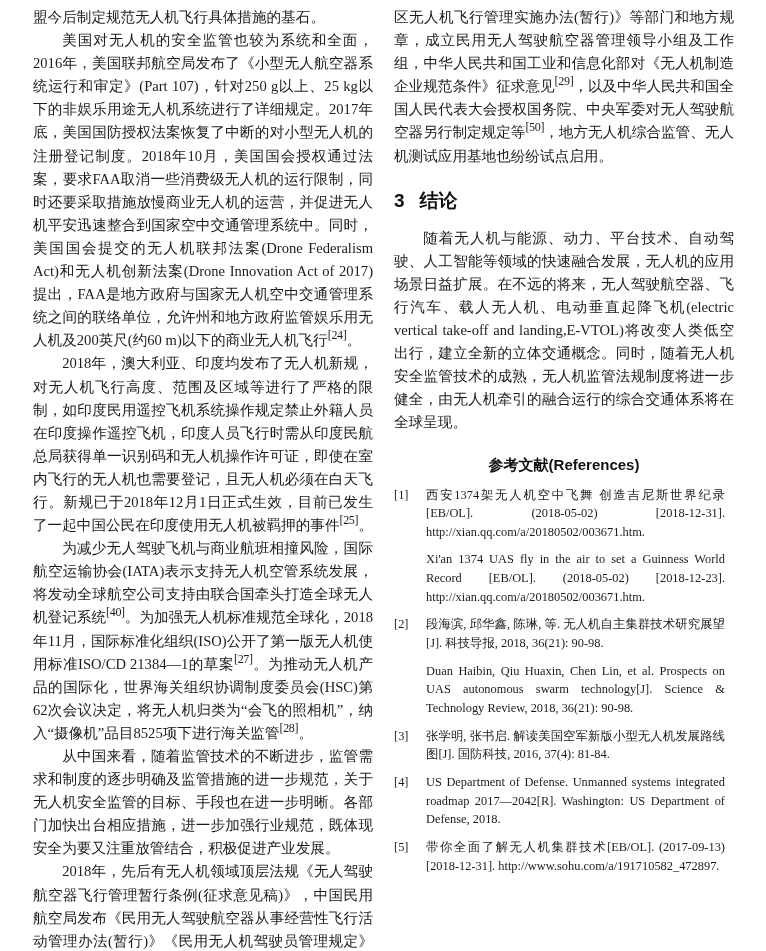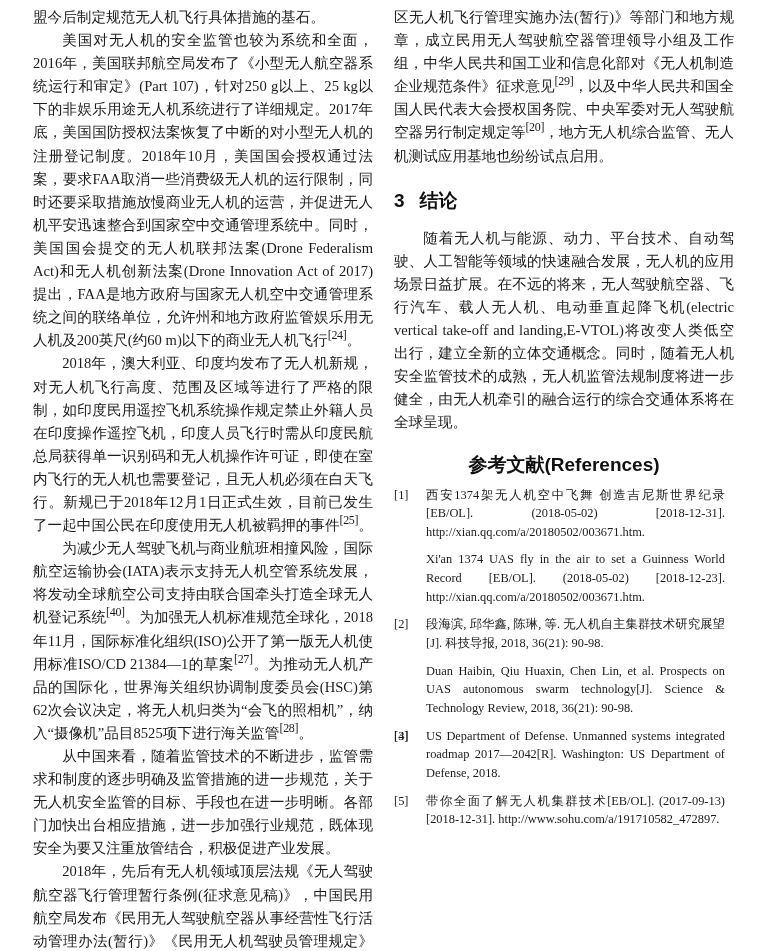--- a/index.html
+++ b/index.html
@@ -47,21 +47,21 @@
     font-weight: bold;
     font-size: 19px;
     line-height: 24px;
     color: #101010;
     margin: 21px 0 14px 0;
   }
   .refs-heading {
     text-align: center;
     font-family: "Liberation Sans", "DejaVu Sans", sans-serif;
     font-weight: bold;
-    font-size: 19px;
+    font-size: 15px;
     line-height: 20px;
     margin: 20px 0 11px 0;
     color: #101010;
   }
   .ref {
     position: relative;
     padding-left: 23px;
     font-size: 12.4px;
     line-height: 18.65px;
     text-align: justify;
@@ -88,21 +88,21 @@
     <p class="para indent"><span>2018年，澳大利亚、印度均发布了无人机新规，对无人机飞行高度、范围及区域等进行了严格的限制，如印度民用遥控飞机系统操作规定禁止外籍人员在印度操作遥控飞机，印度人员飞行时需从印度民航总局获得单一识别码和无人机操作许可证，即使在室内飞行的无人机也需要登记，且无人机必须在白天飞行。新规已于2018年12月1日正式生效，目前已发生了一起中国公民在印度使用无人机被羁押的事件</span><sup class="cite">[25]</sup><span>。</span></p>
 
     <p class="para indent"><span>为减少无人驾驶飞机与商业航班相撞风险，国际航空运输协会(IATA)表示支持无人机空管系统发展，将发动全球航空公司支持由联合国牵头打造全球无人机登记系统</span><sup class="cite">[40]</sup><span>。为加强无人机标准规范全球化，2018年11月，国际标准化组织(ISO)公开了第一版无人机使用标准ISO/CD 21384—1的草案</span><sup class="cite">[27]</sup><span>。为推动无人机产品的国际化，世界海关组织协调制度委员会(HSC)第62次会议决定，将无人机归类为“会飞的照相机”，纳入“摄像机”品目8525项下进行海关监管</span><sup class="cite">[28]</sup><span>。</span></p>
 
     <p class="para indent">从中国来看，随着监管技术的不断进步，监管需求和制度的逐步明确及监管措施的进一步规范，关于无人机安全监管的目标、手段也在进一步明晰。各部门加快出台相应措施，进一步加强行业规范，既体现安全为要又注重放管结合，积极促进产业发展。</p>
 
     <p class="para indent">2018年，先后有无人机领域顶层法规《无人驾驶航空器飞行管理暂行条例(征求意见稿)》，中国民用航空局发布《民用无人驾驶航空器从事经营性飞行活动管理办法(暂行)》《民用无人机驾驶员管理规定》《深圳地</p>
   </div>
 
   <div class="col">
-    <p class="para"><span>区无人机飞行管理实施办法(暂行)》等部门和地方规章，成立民用无人驾驶航空器管理领导小组及工作组，中华人民共和国工业和信息化部对《无人机制造企业规范条件》征求意见</span><sup class="cite">[29]</sup><span>，以及中华人民共和国全国人民代表大会授权国务院、中央军委对无人驾驶航空器另行制定规定等</span><sup class="cite">[20]</sup><span>，地方无人机综合监管、无人机测试应用基地也纷纷试点启用。</span></p>
+    <p class="para"><span>区无人机飞行管理实施办法(暂行)》等部门和地方规章，成立民用无人驾驶航空器管理领导小组及工作组，中华人民共和国工业和信息化部对《无人机制造企业规范条件》征求意见</span><sup class="cite">[29]</sup><span>，以及中华人民共和国全国人民代表大会授权国务院、中央军委对无人驾驶航空器另行制定规定等</span><sup class="cite">[50]</sup><span>，地方无人机综合监管、无人机测试应用基地也纷纷试点启用。</span></p>
 
     <div class="section-heading">
       <span>3</span>
       <span>结论</span>
     </div>
 
     <p class="para indent">随着无人机与能源、动力、平台技术、自动驾驶、人工智能等领域的快速融合发展，无人机的应用场景日益扩展。在不远的将来，无人驾驶航空器、飞行汽车、载人无人机、电动垂直起降飞机(electric vertical take-off and landing,E-VTOL)将改变人类低空出行，建立全新的立体交通概念。同时，随着无人机安全监管技术的成熟，无人机监管法规制度将进一步健全，由无人机牵引的融合运行的综合交通体系将在全球呈现。</p>
 
     <div class="refs-heading">参考文献(References)</div>
 
@@ -113,20 +113,21 @@
     </div>
 
     <div class="ref">
       <span class="ref-label">[2]</span>
       <p>段海滨, 邱华鑫, 陈琳, 等. 无人机自主集群技术研究展望[J]. 科技导报, 2018, 36(21): 90-98.</p>
       <p>Duan Haibin, Qiu Huaxin, Chen Lin, et al. Prospects on UAS autonomous swarm technology[J]. Science &amp; Technology Review, 2018, 36(21): 90-98.</p>
     </div>
 
     <div class="ref">
       <span class="ref-label">[3]</span>
+      <p>张学明, 张书启. 解读美国空军新版小型无人机发展路线图[J]. 国防科技, 2016, 37(4): 81-84.</p>
     </div>
 
     <div class="ref">
       <span class="ref-label">[4]</span>
 
       <p>US Department of Defense. Unmanned systems integrated roadmap 2017—2042[R]. Washington: US Department of Defense, 2018.</p>
     </div>
 
     <div class="ref">
       <span class="ref-label">[5]</span>

